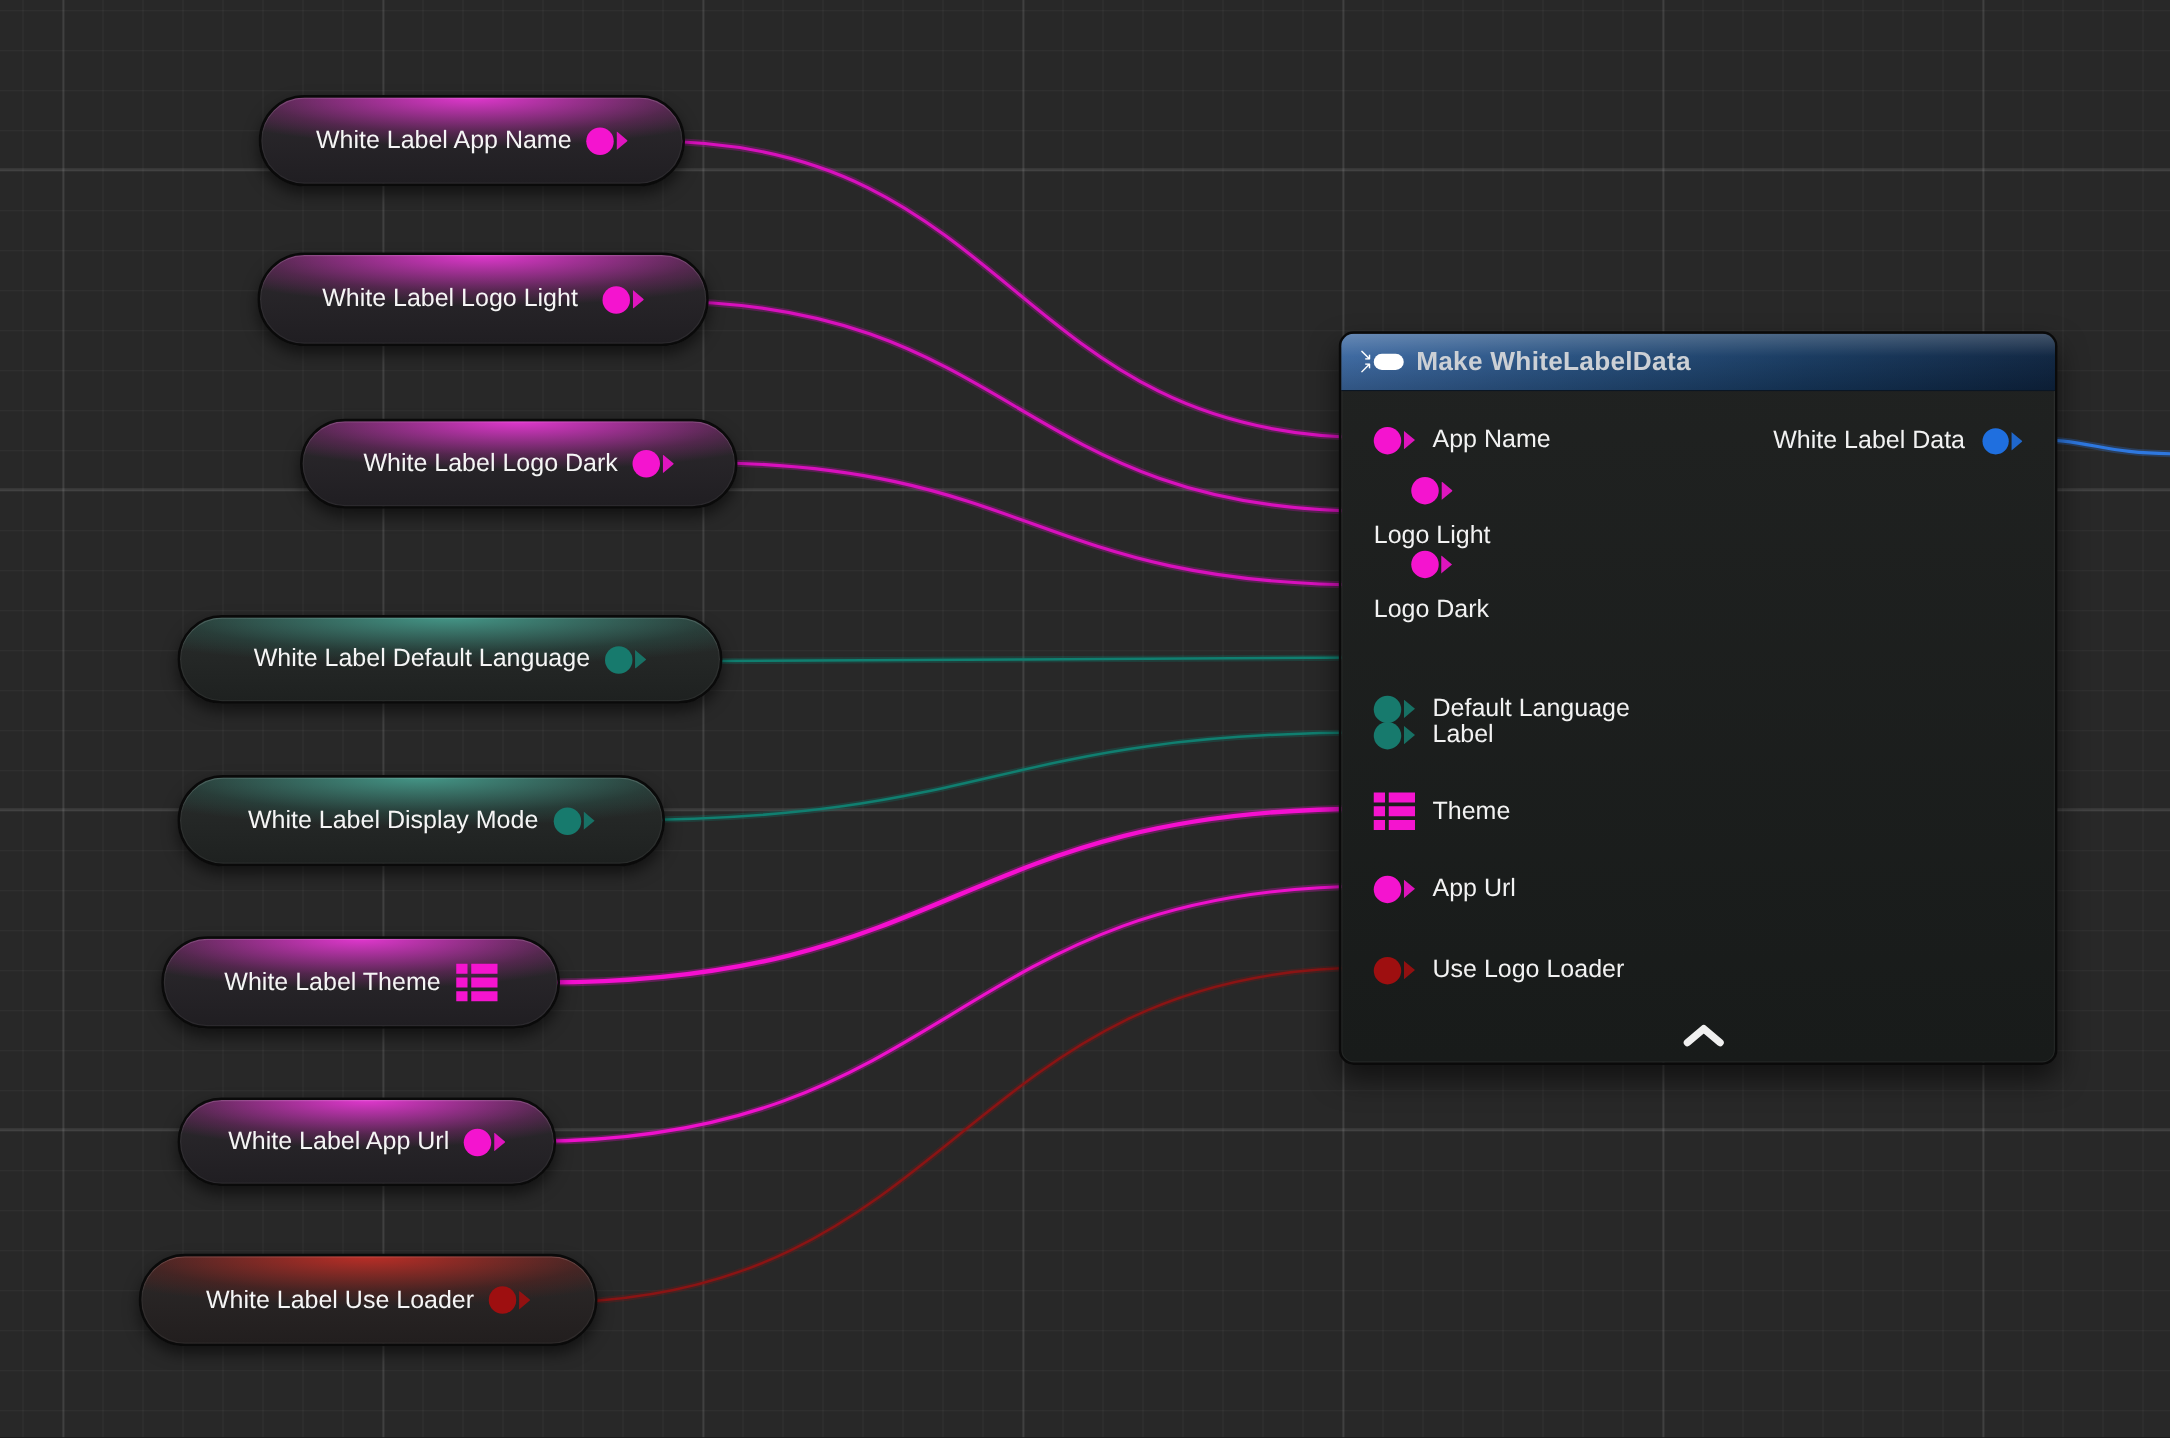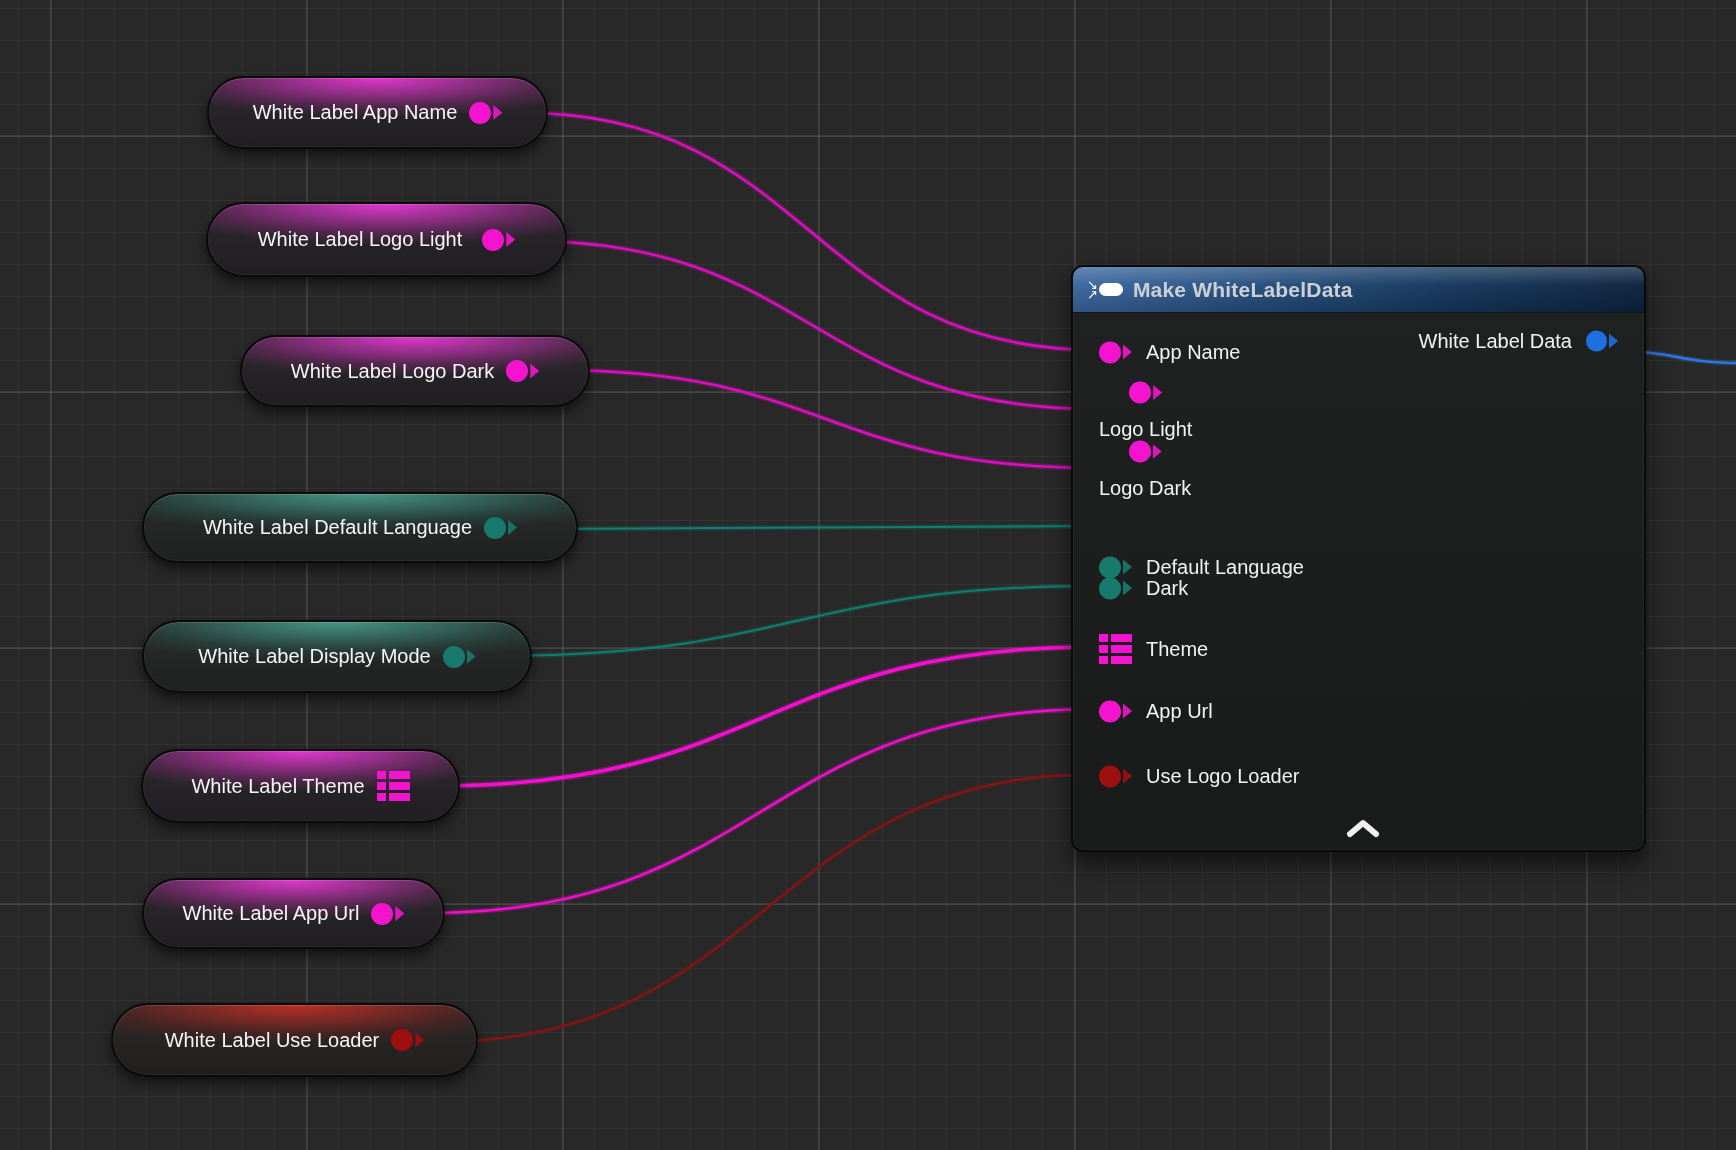--- a/index.html
+++ b/index.html
@@ -133,21 +133,21 @@
   </div>
 
   <div class="getter teal" style="left:142px;top:620px;width:390px;height:73px;">
     <span class="lbl">White Label Display Mode</span>
     <span class="pin teal">
         <span class="dot"></span>
         <span class="wedge"></span>
       </span>
   </div>
 
-  <div class="getter magenta" style="left:141px;top:749px;width:319px;height:74px;">
+  <div class="getter magenta" style="left:129px;top:749px;width:319px;height:74px;">
     <span class="lbl">White Label Theme</span>
     <span class="struct-icon">
       <span></span>
         <span></span>
         <span></span>
         <span></span>
         <span></span>
         <span></span>
     </span>
   </div>
@@ -206,21 +206,21 @@
           <span class="dot"></span>
           <span class="wedge"></span>
         </span>
       <span class="lbl">Default Language</span>
     </div>
     <div class="mrow" style="top:321px;">
       <span class="pin teal">
           <span class="dot"></span>
           <span class="wedge"></span>
         </span>
-      <span class="lbl">Dark</span>
+      <span class="lbl">Label</span>
     </div>
     <div class="mrow" style="top:382px;">
       <span class="struct-icon">
         <span></span>
           <span></span>
           <span></span>
           <span></span>
           <span></span>
           <span></span>
       </span>
@@ -234,21 +234,21 @@
       <span class="lbl">App Url</span>
     </div>
     <div class="mrow" style="top:509px;">
       <span class="pin red">
           <span class="dot"></span>
           <span class="wedge"></span>
         </span>
       <span class="lbl">Use Logo Loader</span>
     </div>
 
-    <div class="mrow out" style="top:74px;">
+    <div class="mrow out" style="top:86px;">
       <span class="lbl">White Label Data</span>
       <span class="pin blue">
           <span class="dot"></span>
           <span class="wedge"></span>
         </span>
     </div>
 
     <button id="chevron" title="">
       <svg width="36" height="20" viewBox="0 0 36 20">
         <polyline points="5,15 18,4 31,15" fill="none" stroke="#f0f0f0" stroke-width="6" stroke-linecap="round" stroke-linejoin="round"></polyline>

